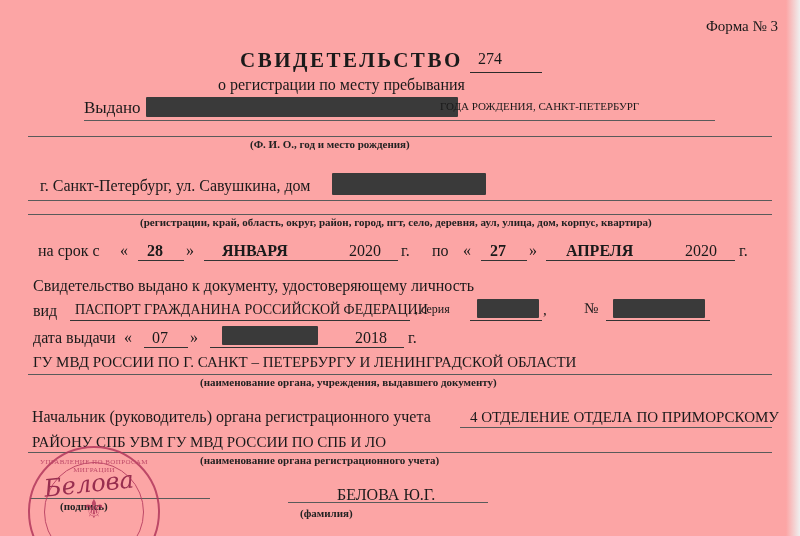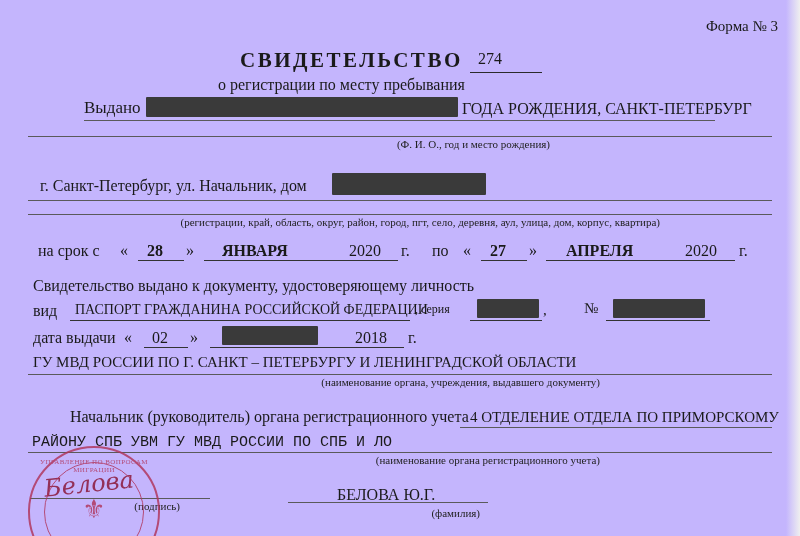--- a/index.html
+++ b/index.html
@@ -8,21 +8,21 @@
     background: #ffffff;
   }
   body {
     font-family: "Liberation Serif", serif;
     color: #1a1a1a;
   }
   #page {
     position: relative;
     width: 800px;
     height: 536px;
-    background: #c4b5fd;
+    background: #fca5a5;
     overflow: hidden;
   }
   .abs { position: absolute; }
   .txt { white-space: nowrap; }
 
   
   .form-no {
     right: 22px;
     top: 18px;
     font-size: 15px;
@@ -64,35 +64,36 @@
     height: 18px;
     border-radius: 1px;
   }
   .name-redact {
     left: 146px;
     top: 97px;
     width: 312px;
     height: 20px;
   }
   .birth-place {
-    left: 462px;
+    left: 440px;
     top: 100px;
-    font-size: 16px;
+    font-size: 11px;
   }
 
   .rule {
     border-bottom: 1px solid #5a5a5a;
   }
   .rule-1 { left: 84px; top: 120px; width: 631px; }
   .rule-2 { left: 28px; top: 136px; width: 744px; }
 
   .caption {
     font-size: 11px;
     color: #222;
-    text-align: right;
+    text-align: left;
+    font-weight: bold;
   }
   .cap-fio { left: 250px; top: 138px; width: 300px; }
 
   .about-line {
     left: 40px;
     top: 151px;
     font-size: 16px;
   }
   .addr-line {
     left: 40px;
@@ -156,23 +157,23 @@
   .date-g { left: 408px; top: 329px; font-size: 16px; }
   .ul-date1 { left: 144px; top: 347px; width: 44px; }
   .ul-date2 { left: 210px; top: 347px; width: 140px; }
   .ul-date3 { left: 350px; top: 347px; width: 54px; }
 
   .organ-line { left: 33px; top: 354px; font-size: 15px; }
   .rule-5 { left: 28px; top: 374px; width: 744px; }
   .cap-organ { left: 200px; top: 376px; width: 400px; }
 
   
-  .chief-label { left: 32px; top: 408px; font-size: 16px; margin-left: 38px; }
+  .chief-label { left: 32px; top: 408px; font-size: 16px; }
   .chief-value-1 { left: 470px; top: 409px; font-size: 15px; }
-  .chief-value-2 { left: 32px; top: 434px; font-size: 15px; font-family: Liberation Mono, monospace; }
+  .chief-value-2 { left: 32px; top: 434px; font-size: 15px; }
   .rule-6 { left: 460px; top: 427px; width: 312px; }
   .rule-7 { left: 28px; top: 452px; width: 744px; }
   .cap-organ2 { left: 200px; top: 454px; width: 400px; }
 
   
   .cap-sign { left: 60px; top: 500px; width: 120px; font-size: 11px; }
   .cap-family { left: 300px; top: 507px; width: 180px; font-size: 11px; }
   .family-name { left: 337px; top: 486px; font-size: 16px; }
   .rule-8 { left: 30px; top: 498px; width: 180px; }
   .rule-9 { left: 288px; top: 502px; width: 200px; }
@@ -247,21 +248,21 @@
   <div class="abs cert-number-line"></div>
   <div class="abs txt subtitle">о регистрации по месту пребывания</div>
 
   <div class="abs txt label-vydano">Выдано</div>
   <div class="abs redact name-redact"></div>
   <div class="abs txt birth-place">ГОДА РОЖДЕНИЯ, САНКТ-ПЕТЕРБУРГ</div>
   <div class="abs rule rule-1"></div>
   <div class="abs rule rule-2"></div>
   <div class="abs caption cap-fio">(Ф. И. О., год и место рождения)</div>
 
-  <div class="abs txt addr-line">г. Санкт-Петербург, ул. Начальник, дом</div>
+  <div class="abs txt addr-line">г. Санкт-Петербург, ул. Савушкина, дом</div>
   <div class="abs redact addr-redact"></div>
   <div class="abs rule rule-3"></div>
   <div class="abs rule rule-4"></div>
   <div class="abs caption cap-addr">(регистрации, край, область, округ, район, город, пгт, село, деревня, аул, улица, дом, корпус, квартира)</div>
 
   <div class="abs txt term-row term-label">на срок с</div>
   <div class="abs txt term-row q1">«</div>
   <div class="abs txt term-row date-28">28</div>
   <div class="abs txt term-row q2">»</div>
   <div class="abs txt term-row month-1">ЯНВАРЯ</div>
@@ -288,21 +289,21 @@
   <div class="abs redact seriya-redact"></div>
   <div class="abs txt comma-1">,</div>
   <div class="abs txt nomer-label">№</div>
   <div class="abs redact nomer-redact"></div>
   <div class="abs u-line ul-vid"></div>
   <div class="abs u-line ul-seriya"></div>
   <div class="abs u-line ul-nomer"></div>
 
   <div class="abs txt date-label">дата выдачи</div>
   <div class="abs txt date-q1">«</div>
-  <div class="abs txt date-07">02</div>
+  <div class="abs txt date-07">07</div>
   <div class="abs txt date-q2">»</div>
   <div class="abs redact date-redact"></div>
   <div class="abs txt date-year">2018</div>
   <div class="abs txt date-g">г.</div>
   <div class="abs u-line ul-date1"></div>
   <div class="abs u-line ul-date2"></div>
   <div class="abs u-line ul-date3"></div>
 
   <div class="abs txt organ-line">ГУ  МВД  РОССИИ  ПО  Г. САНКТ – ПЕТЕРБУРГУ  И  ЛЕНИНГРАДСКОЙ ОБЛАСТИ</div>
   <div class="abs rule rule-5"></div>

